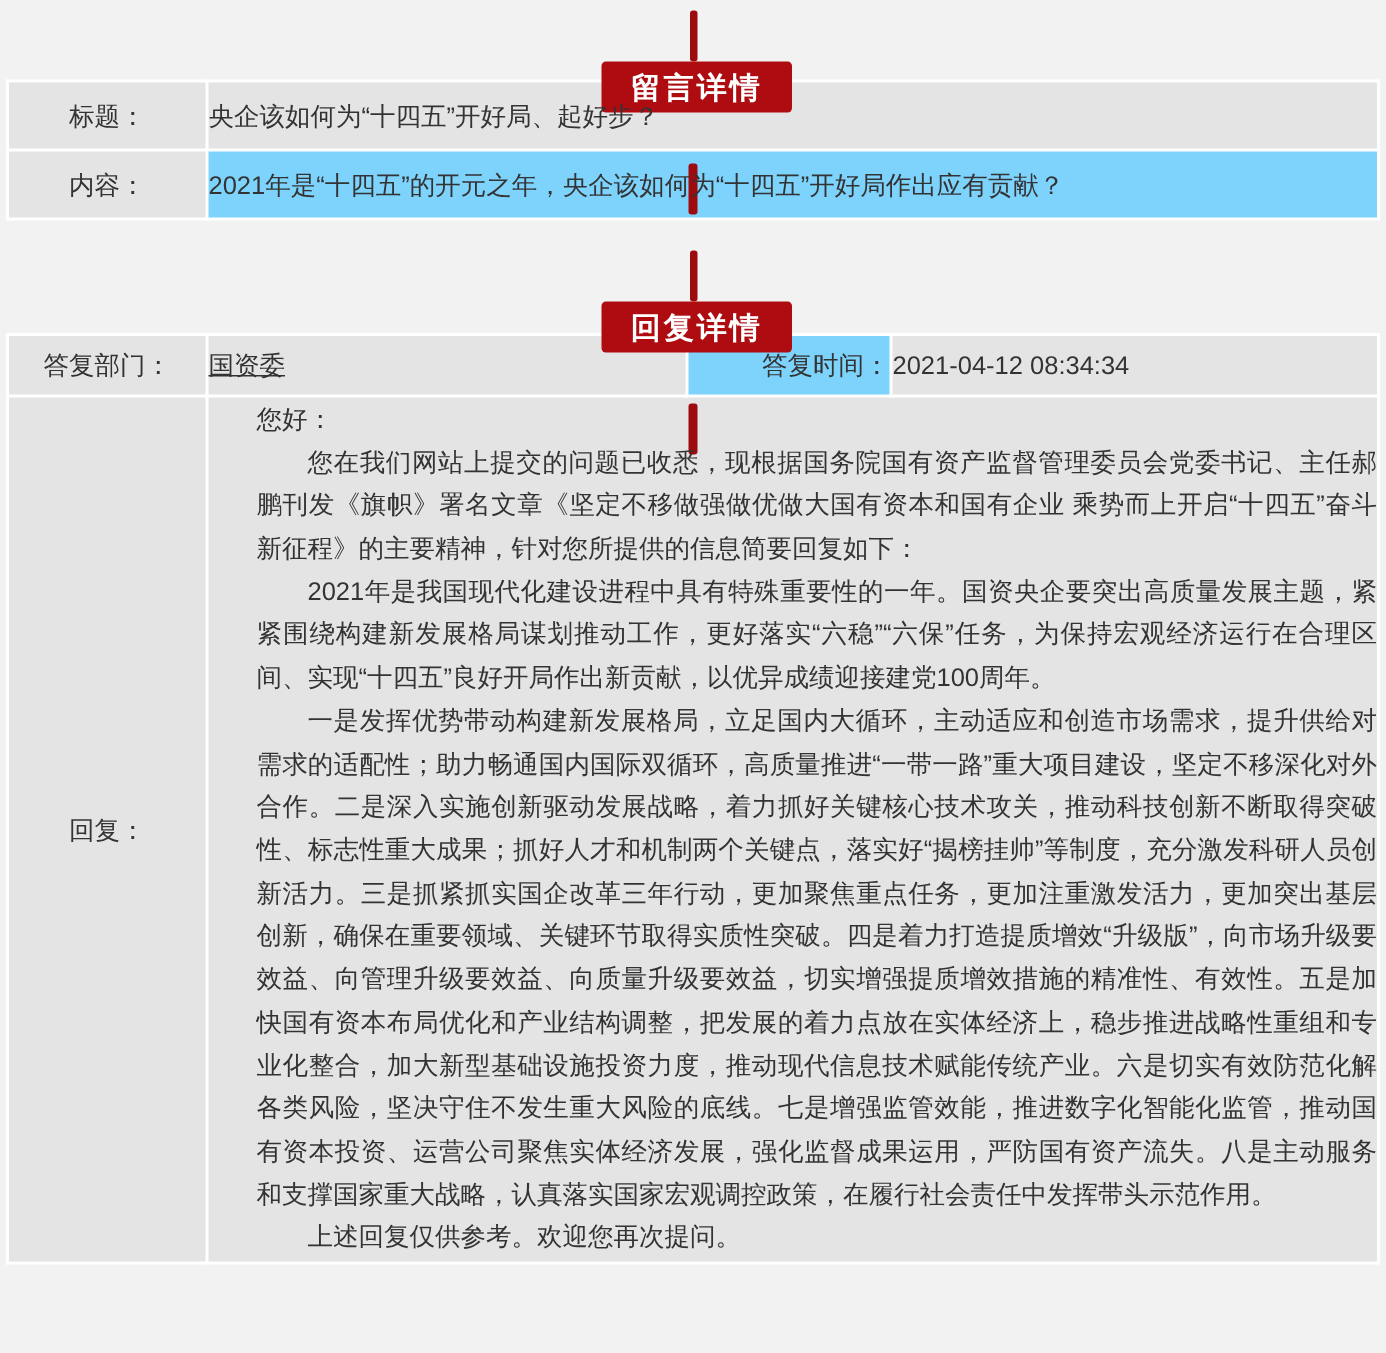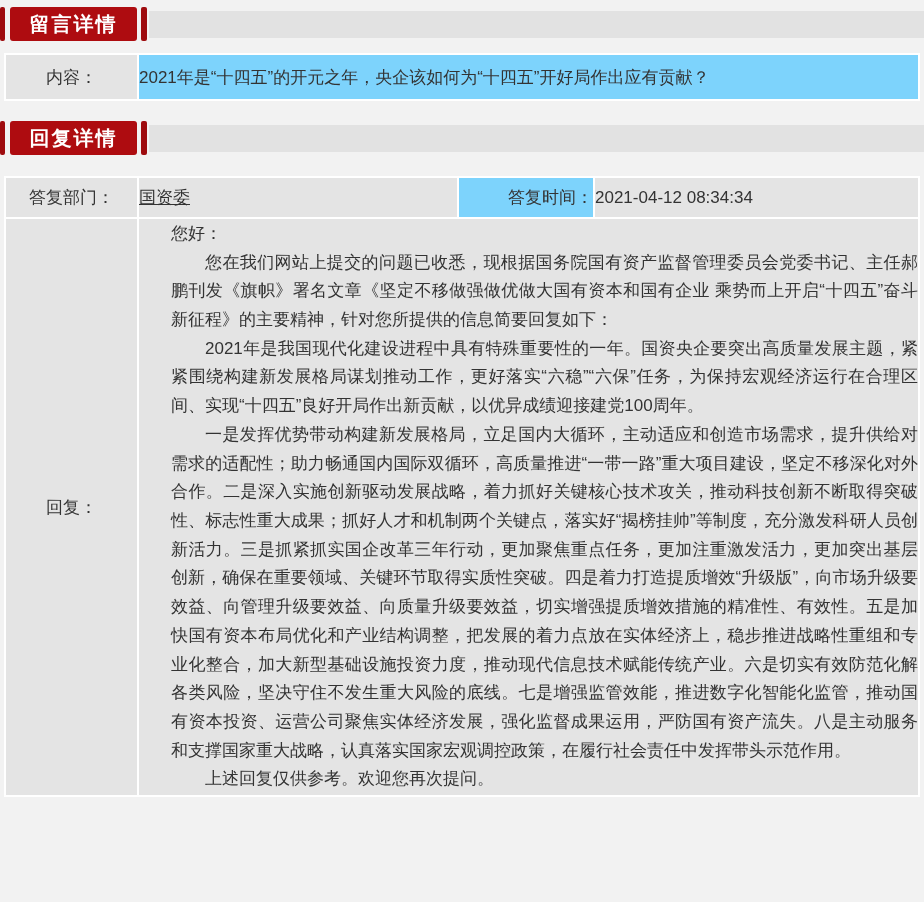--- a/index.html
+++ b/index.html
@@ -10,20 +10,21 @@
     font-family: "Liberation Sans", "DejaVu Sans", sans-serif;
     color: #333333;
     overflow: hidden;
   }
   
   .section-header {
     display: flex;
     align-items: center;
     height: 34px;
     width: 924px;
+    flex-direction: column;
   }
   .hdr-bar {
     width: 5px; height: 34px;
     background: #9e0b0e;
     border-radius: 2px;
     flex: 0 0 auto;
   }
   .hdr-bar.right { width: 6px; }
   .hdr-title-box {
     width: 127px; height: 34px;
@@ -98,20 +99,24 @@
 
 <table class="info-table" id="message-table">
   <colgroup>
     <col class="c-label">
       <col class="c-value1">
       <col class="c-label2">
       <col>
   </colgroup>
   <tbody>
   <tr>
+    <td class="label-cell" style="background: rgb(228, 228, 228);">标题：</td>
+    <td class="value-cell" colspan="3" style="background: rgb(228, 228, 228);">央企该如何为“十四五”开好局、起好步？</td>
+  </tr>
+  <tr>
     <td class="label-cell" style="background: rgb(228, 228, 228); margin-top: 24px;">内容：</td>
     <td class="value-cell" colspan="3" style="background: #7dd3fc;">2021年是“十四五”的开元之年，央企该如何为“十四五”开好局作出应有贡献？</td>
   </tr>
 </tbody>
   </table>
 
 <div class="section-header" id="reply-header">
   <div class="hdr-bar" style="background: rgb(158, 11, 14);"></div>
   <div class="hdr-title-box" style="background: rgb(174, 12, 16);">回复详情</div>
   <div class="hdr-gap"></div>

